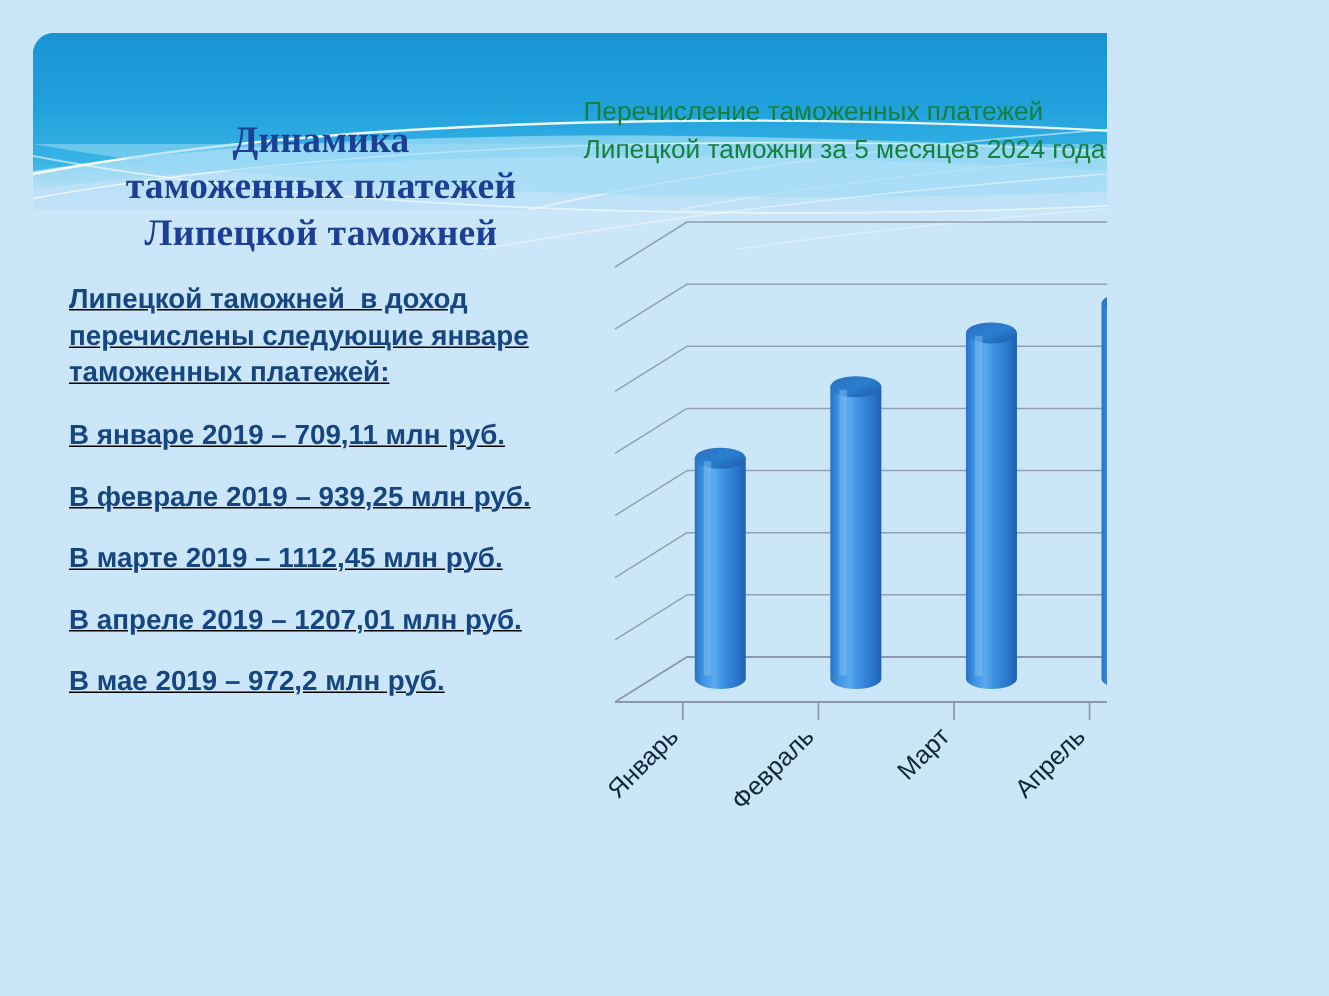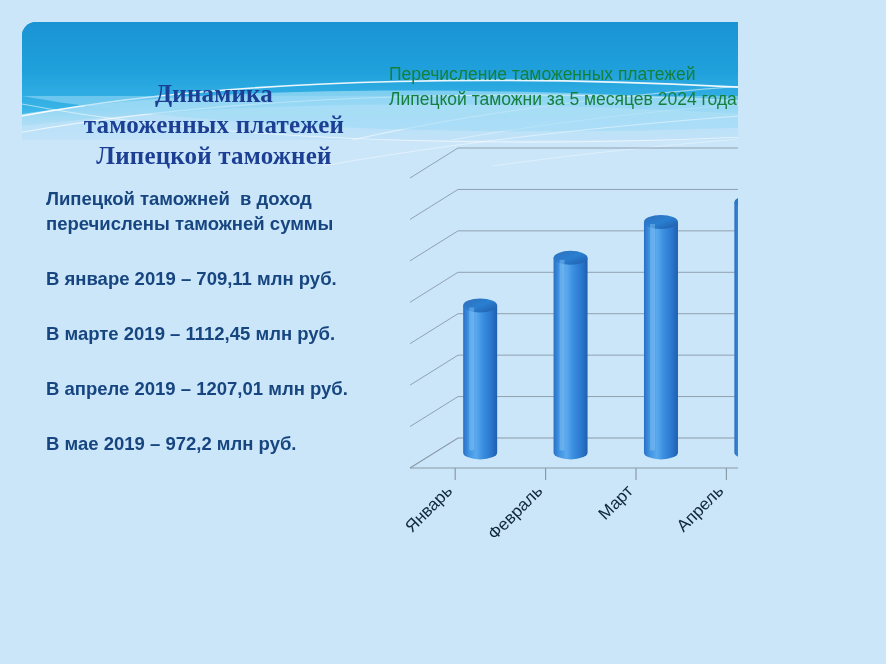--- a/index.html
+++ b/index.html
@@ -39,36 +39,37 @@
     color:#1c3f94;
     text-align:center;
     letter-spacing:.2px;
     padding:0 4px;
   }
   .deck-title .t-line{display:block;}
 
   .body-block{
     margin-top:16px;
     padding-left:12px;
+    text-decoration:underline;
   }
   .body-para{
     font-family:"Liberation Sans", sans-serif;
     font-weight:bold;
     font-size:18.5px;
     line-height:24.5px;
     color:#16457f;
   }
   .body-para .p-line{display:block;white-space:pre;}
   .fact-line{
     font-family:"Liberation Sans", sans-serif;
     font-weight:bold;
     font-size:18.5px;
     line-height:24px;
     color:#16457f;
-    margin-top:31px;
+    margin-top:17px;
     white-space:nowrap;
   }
 
   
   .chart-title{
     position:absolute;left:389px;top:62px;width:470px;
     font-family:"Liberation Sans", sans-serif;
     font-size:17.5px;
     line-height:25px;
     color:#15803d;
@@ -127,24 +128,26 @@
 
     <div class="deck-title">
       <span class="t-line">Динамика</span>
       <span class="t-line">таможенных платежей</span>
       <span class="t-line">Липецкой таможней</span>
     </div>
 
     <div class="body-block">
       <div class="body-para">
         <span class="p-line">Липецкой таможней  в доход</span>
-        <span class="p-line">перечислены таможней суммы</span>
+        <span class="p-line">перечислены следующие январе</span>
+        <span class="p-line">таможенных платежей:</span>
       </div>
 
       <div class="fact-line">В январе 2019 – 709,11 млн руб.</div>
+      <div class="fact-line">В феврале 2019 – 939,25 млн руб.</div>
       <div class="fact-line">В марте 2019 – 1112,45 млн руб.</div>
       <div class="fact-line">В апреле 2019 – 1207,01 млн руб.</div>
       <div class="fact-line">В мае 2019 – 972,2 млн руб.</div>
     </div>
   </div>
 
   <div class="chart-title">
     <span class="ct-line">Перечисление таможенных платежей</span>
     <span class="ct-line">Липецкой таможни за 5 месяцев 2024 года</span>
   </div>

